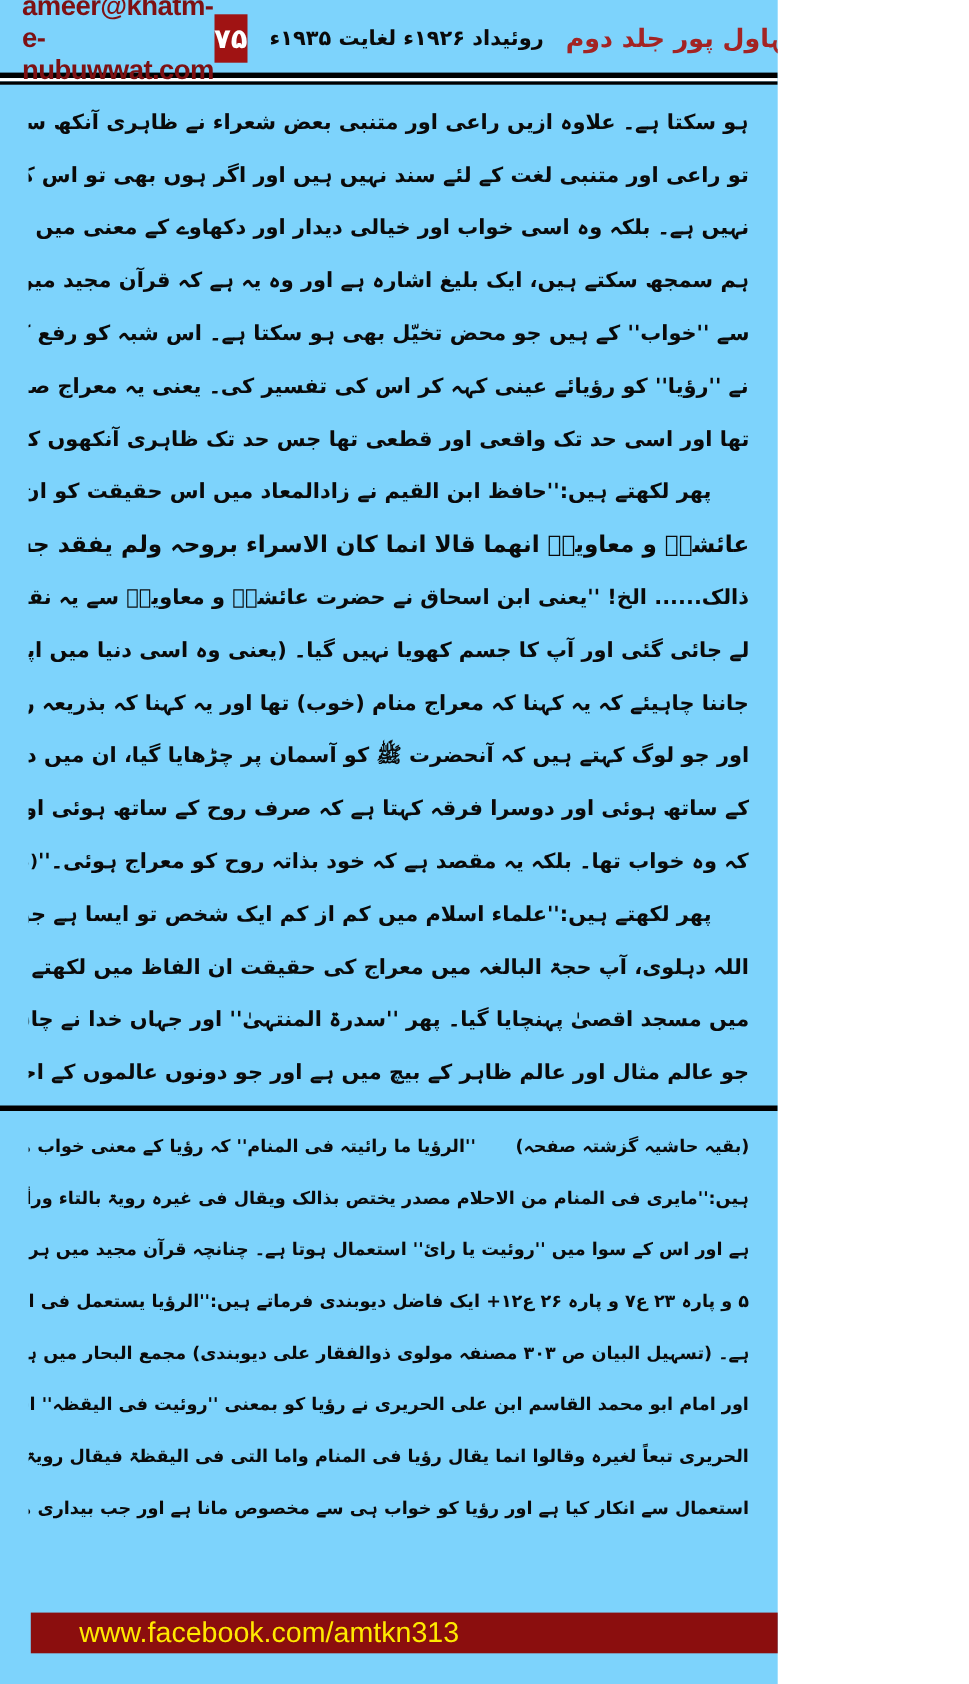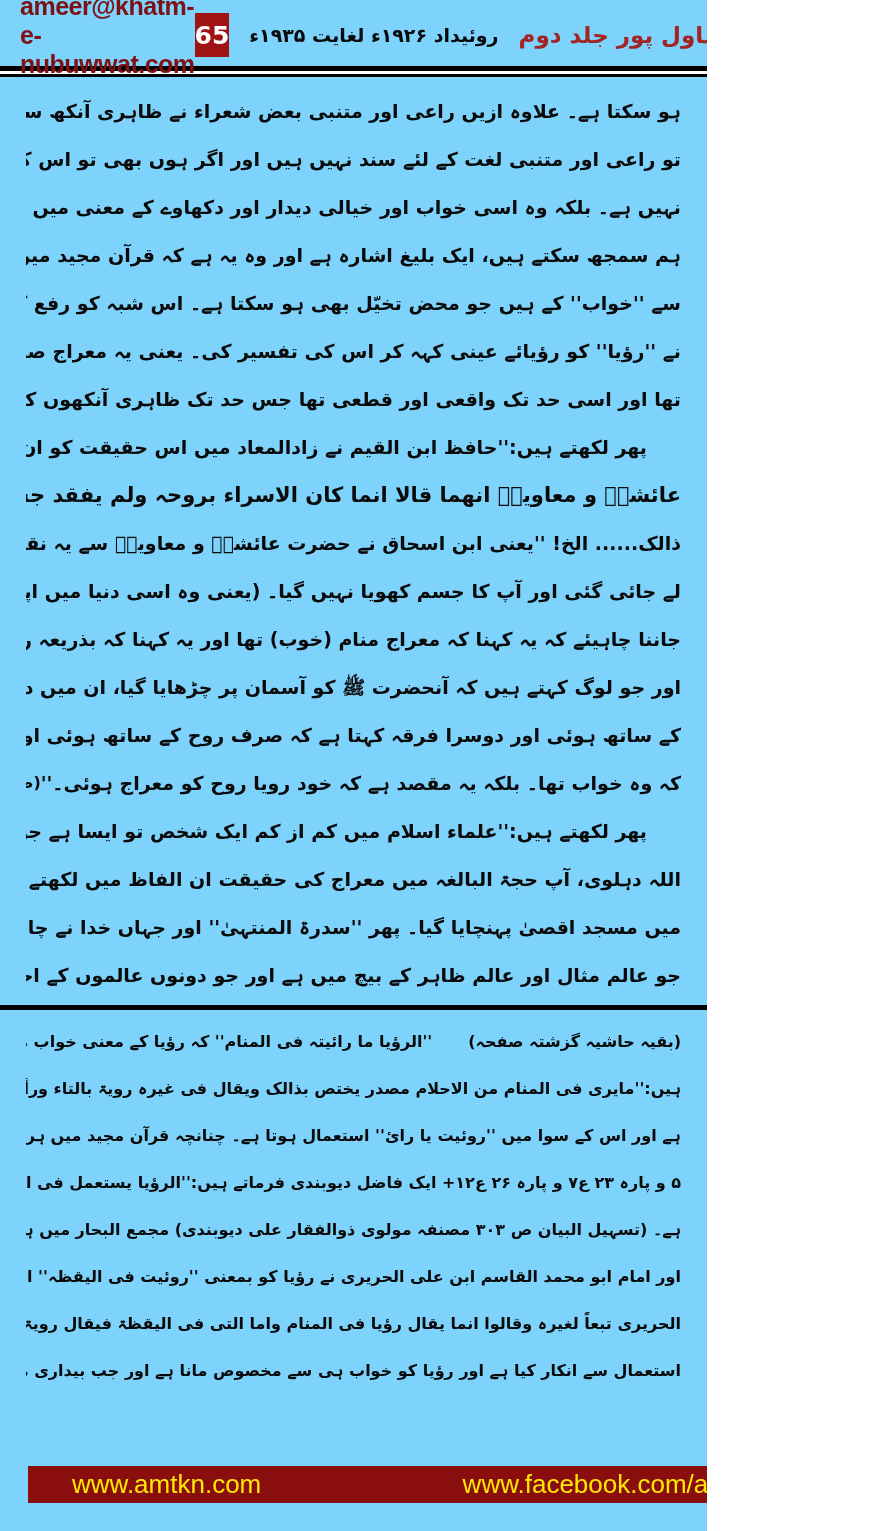--- a/index.html
+++ b/index.html
@@ -127,21 +127,21 @@
     white-space: nowrap;
   }
 </style>
 </head>
 <body>
 
 <div class="page">
 
   <div class="header">
     <span class="email">ameer@khatm-e-nubuwwat.com</span>
-    <span class="pagebox">65</span>
+    <span class="pagebox">۷۵</span>
     <span class="daterange">روئیداد ۱۹۲۶ء لغایت ۱۹۳۵ء</span>
     <span class="booktitle">مقدمہ بہاول پور جلد دوم</span>
   </div>
 
   <div class="rule-thick"></div>
   <div class="rule-gap"></div>
   <div class="rule-thin"></div>
 
   <div class="main">
     <div class="bline">ہو سکتا ہے۔ علاوہ ازیں راعی اور متنبی بعض شعراء نے ظاہری آنکھ سے دیکھنے کو بھی رویا کے لفظ سے تعبیر کیا ہے۔ لیکن ہمارے خیال میں اوّل</div>
@@ -155,21 +155,21 @@
 
     </div>
     <div class="bline indent">پھر لکھتے ہیں:''حافظ ابن القیم نے زادالمعاد میں اس حقیقت کو ان الفاظ میں ادا کیا ہے:''وقد نقل ابن اسحاق عن</div>
     <div class="bline arabic">عائشۃؓ و معاویۃؓ انھما قالا انما کان الاسراء بروحہ ولم یفقد جسدہ و نقل عن الحسن البصری نحو</div>
     <div class="bline">ذالک...... الخ! ''یعنی ابن اسحاق نے حضرت عائشہؓ و معاویہؓ سے یہ نقل کیا ہے کہ ان دونوں نے کہا کہ معراج میں آپ کی روح</div>
     <div class="bline">لے جائی گئی اور آپ کا جسم کھویا نہیں گیا۔ (یعنی وہ اسی دنیا میں اپنی جگہ پر موجود تھا) اور حسن بصری سے بھی اسی قسم کی روایت ہے۔ لیکن یہ</div>
     <div class="bline">جاننا چاہیئے کہ یہ کہنا کہ معراج منام (خوب) تھا اور یہ کہنا کہ بذریعہ روح کے تھی جسم کے ساتھ نہ تھی۔ ان دونوں میں بڑا فرق ہے......</div>
     <div class="bline">اور جو لوگ کہتے ہیں کہ آنحضرت ﷺ کو آسمان پر چڑھایا گیا، ان میں دو فرقے ہیں۔ ایک فرقہ کہتا ہے کہ آپ کو معراج روح و بدن دونوں</div>
     <div class="bline">کے ساتھ ہوئی اور دوسرا فرقہ کہتا ہے کہ صرف روح کے ساتھ ہوئی اور بدن کھویا نہیں گیا۔ (یعنی اس عالم سے) ان لوگوں کا یہ مقصد نہیں تھا</div>
     <div class="bline ref-line">
-      <span>کہ وہ خواب تھا۔ بلکہ یہ مقصد ہے کہ خود رویا روح کو معراج ہوئی۔''</span>
+      <span>کہ وہ خواب تھا۔ بلکہ یہ مقصد ہے کہ خود بذاتہ روح کو معراج ہوئی۔''</span>
       <span class="ref">(ص ۳۰۳)</span>
     </div>
     <div class="bline indent">پھر لکھتے ہیں:''علماء اسلام میں کم از کم ایک شخص تو ایسا ہے جو صوفی اور صاحب حال بھی ہے اور محدث اور متکلم بھی، یعنی حضرت شاہ ولی</div>
     <div class="bline">اللہ دہلوی، آپ حجۃ البالغہ میں معراج کی حقیقت ان الفاظ میں لکھتے ہیں:''و اسریٰ بہ'' سے لے کر ''و اللہ اعلم'' تک (ترجمہ) آپ کو معراج</div>
     <div class="bline">میں مسجد اقصیٰ پہنچایا گیا۔ پھر ''سدرۃ المنتہیٰ'' اور جہاں خدا نے چاہا اور یہ تمام جسم مبارک کے لئے بیداری کی حالت میں ہوا لیکن اس مقام میں</div>
     <div class="bline">جو عالم مثال اور عالم ظاہر کے بیچ میں ہے اور جو دونوں عالموں کے احکام کا جامع ہے۔ اس لئے جسم پر روح کے احکام جاری ہوئے اور روح پر</div>
   </div>
 
   <div class="fn-sep"></div>
 
@@ -181,17 +181,16 @@
     <div class="fline">ہیں:''مایری فی المنام من الاحلام مصدر یختص بذالک ویقال فی غیرہ رویۃ بالتاء ورأی'' کہ رؤیا خواب میں دیکھنے کے ساتھ مخصوص</div>
     <div class="fline">ہے اور اس کے سوا میں ''روئیت یا رائ'' استعمال ہوتا ہے۔ چنانچہ قرآن مجید میں ہر جگہ خواب کے معنوں ہی میں آیا ہے۔ پارہ ۱۶ ع۱۱،۱۲ اور پارہ ۱۳ ع</div>
     <div class="fline">۵ و پارہ ۲۳ ع۷ و پارہ ۲۶ ع۱۲+ ایک فاضل دیوبندی فرماتے ہیں:''الرؤیا یستعمل فی المنام خاصۃ'' کہ رؤیا خواب میں دیکھنے کے ساتھ مخصوص</div>
     <div class="fline">ہے۔ (تسہیل البیان ص ۳۰۳ مصنفہ مولوی ذوالفقار علی دیوبندی) مجمع البحار میں ہے:''الرؤیا مایری فی المنام'' کہ جو خواب میں دیکھا جاتا ہے اسے رؤیا کہتے ہیں</div>
     <div class="fline">اور امام ابو محمد القاسم ابن علی الحریری نے رؤیا کو بمعنی ''روئیت فی الیقظہ'' استعمال کرنا غلط بتایا ہے اور متنبّی کے شعر پر اعتراض کیا ہے:''وقد انکرہ</div>
     <div class="fline">الحریری تبعاً لغیرہ وقالوا انما یقال رؤیا فی المنام واما التی فی الیقظۃ فیقال رویۃ'' کہ حریری کے سوا اور بہت سے علماء نے بھی اس</div>
     <div class="fline">استعمال سے انکار کیا ہے اور رؤیا کو خواب ہی سے مخصوص مانا ہے اور جب بیداری میں ہو تو اسے ''روئت'' کہتے ہیں۔ (فتح الباری ج۸ ص ۲۷۸) پس رؤیا کا لفظ</div>
   </div>
 
   <div class="footer-bar">
-    <span class="flink">www.amtkn.com</span>
     <span class="flink">www.facebook.com/amtkn313</span>
   </div>
 
 </div>
 
 </body></html>

